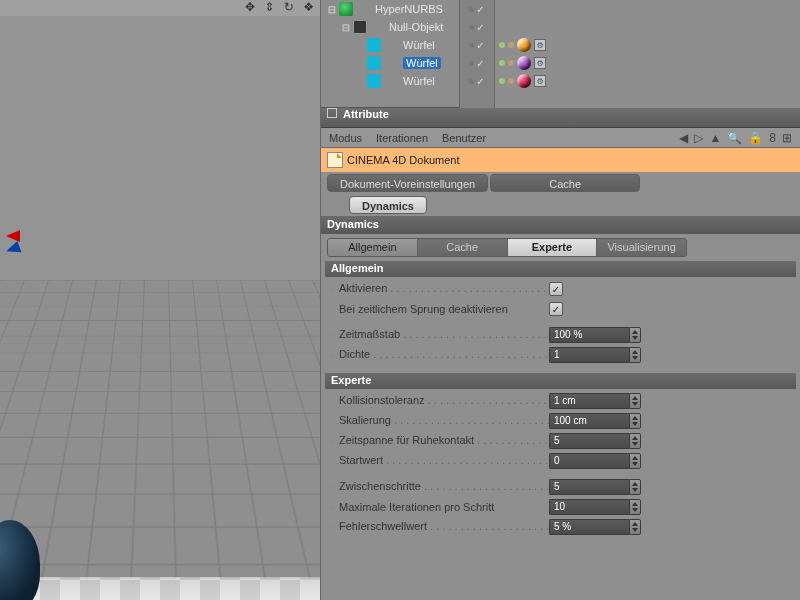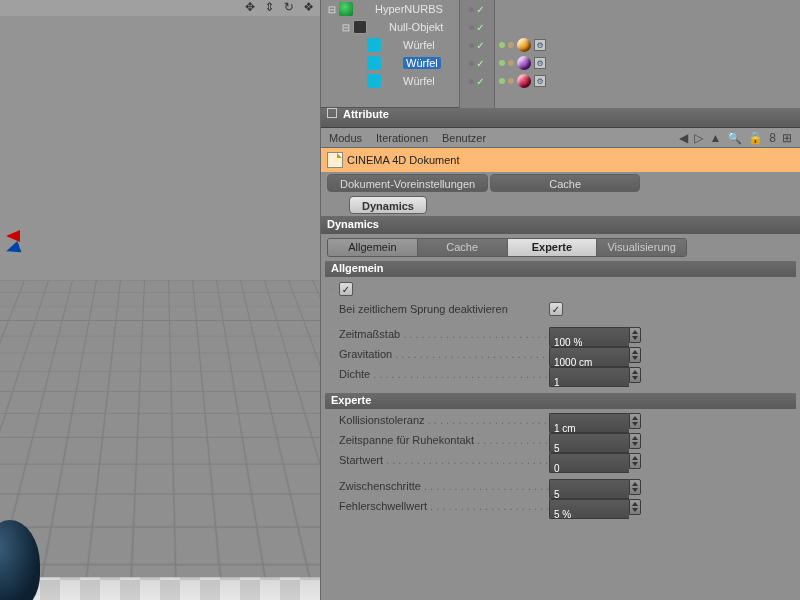--- a/index.html
+++ b/index.html
@@ -93,21 +93,21 @@
   .sub-bar { height:16px; background:linear-gradient(#6b6b6b,#5a5a5a); color:#fff; font-weight:bold; padding:1px 6px; font-size:11px; margin:2px 4px 0 4px; border-radius:1px;}
 
   .param-rows { padding:2px 8px 6px 8px; }
   .prow { display:flex; align-items:center; height:20px; }
   .prow .bullet { width:10px; font-size:8px; color:#888; }
   .prow .plabel { flex: 0 0 210px; font-size:11px; color:#333; white-space:nowrap; overflow:hidden; }
   .dots::after { content:" . . . . . . . . . . . . . . . . . . . . . . . . . . . . . . . . . . . . . . . . . . . . . . . . . ."; color:#666; letter-spacing:0px; }
   .dots { display:inline-block; max-width:100%; overflow:hidden; vertical-align:bottom; height:14px; white-space:nowrap;}
   .prow .pctrl { flex: 0 0 92px; height:16px; }
   .numfield { display:flex; height:16px; }
-  .numfield .nval { flex:1; background:linear-gradient(#5a5a5a,#4b4b4b); color:#fff; font-size:10px; padding:9px 4px; border:1px solid #3a3a3a; border-right:none; border-radius:2px 0 0 2px; }
+  .numfield .nval { flex:1; background:linear-gradient(#5a5a5a,#4b4b4b); color:#fff; font-size:10px; padding:1px 4px; border:1px solid #3a3a3a; border-right:none; border-radius:2px 0 0 2px; }
   .numfield .spin { width:12px; background:linear-gradient(#9a9a9a,#7e7e7e); border:1px solid #3a3a3a; border-radius:0 2px 2px 0; position:relative;}
   .numfield .spin::before{content:"";position:absolute;left:2px;top:2px;border-left:3px solid transparent;border-right:3px solid transparent;border-bottom:4px solid #333;}
   .numfield .spin::after{content:"";position:absolute;left:2px;bottom:2px;border-left:3px solid transparent;border-right:3px solid transparent;border-top:4px solid #333;}
   .chk { width:14px;height:14px;border:1px solid #555;background:linear-gradient(#ddd,#bcbcbc);border-radius:2px;display:flex;align-items:center;justify-content:center;font-size:10px;color:#222;}
 
   .spacer-row { height:6px; }
 </style>
 </head>
 <body>
 
@@ -250,50 +250,41 @@
         <div class="tab muted">Cache</div>
         <div class="tab active">Experte</div>
         <div class="tab muted">Visualisierung</div>
       </div>
     </div>
 
     <div class="sub-bar">Allgemein</div>
     <div class="param-rows">
       <div class="prow">
         <span class="bullet">○</span>
+        <span class="plabel"><span class="dots"><span>Aktivieren</span></span></span>
         <span class="chk">✓</span>
       </div>
       <div class="prow">
         <span class="bullet"></span>
         <span class="plabel"><span>Bei zeitlichem Sprung deaktivieren</span></span>
         <span class="chk">✓</span>
       </div>
       <div class="spacer-row"></div>
       <div class="prow">
         <span class="bullet">○</span>
         <span class="plabel"><span class="dots"><span>Zeitmaßstab</span></span></span>
         <span class="pctrl">
             <span class="numfield">
               <span class="nval">100 %</span>
               <span class="spin"></span>
             </span>
           </span>
       </div>
       <div class="prow">
         <span class="bullet">○</span>
-        <span class="plabel"><span class="dots"><span>Gravitation</span></span></span>
-        <span class="pctrl">
-            <span class="numfield">
-              <span class="nval">1000 cm</span>
-              <span class="spin"></span>
-            </span>
-          </span>
-      </div>
-      <div class="prow">
-        <span class="bullet">○</span>
         <span class="plabel"><span class="dots"><span>Dichte</span></span></span>
         <span class="pctrl">
             <span class="numfield">
               <span class="nval">1</span>
               <span class="spin"></span>
             </span>
           </span>
       </div>
     </div>
 
@@ -303,20 +294,30 @@
         <span class="bullet"></span>
         <span class="plabel"><span class="dots"><span>Kollisionstoleranz</span></span></span>
         <span class="pctrl">
             <span class="numfield">
               <span class="nval">1 cm</span>
               <span class="spin"></span>
             </span>
           </span>
       </div>
       <div class="prow">
+        <span class="bullet"></span>
+        <span class="plabel"><span class="dots"><span>Skalierung</span></span></span>
+        <span class="pctrl">
+            <span class="numfield">
+              <span class="nval">100 cm</span>
+              <span class="spin"></span>
+            </span>
+          </span>
+      </div>
+      <div class="prow">
         <span class="bullet">○</span>
         <span class="plabel"><span class="dots"><span>Zeitspanne für Ruhekontakt</span></span></span>
         <span class="pctrl">
             <span class="numfield">
               <span class="nval">5</span>
               <span class="spin"></span>
             </span>
           </span>
       </div>
       <div class="prow">
@@ -335,20 +336,30 @@
         <span class="plabel"><span class="dots"><span>Zwischenschritte</span></span></span>
         <span class="pctrl">
             <span class="numfield">
               <span class="nval">5</span>
               <span class="spin"></span>
             </span>
           </span>
       </div>
       <div class="prow">
         <span class="bullet">○</span>
+        <span class="plabel"><span>Maximale Iterationen pro Schritt</span></span>
+        <span class="pctrl">
+            <span class="numfield">
+              <span class="nval">10</span>
+              <span class="spin"></span>
+            </span>
+          </span>
+      </div>
+      <div class="prow">
+        <span class="bullet">○</span>
         <span class="plabel"><span class="dots"><span>Fehlerschwellwert</span></span></span>
         <span class="pctrl">
             <span class="numfield">
               <span class="nval">5 %</span>
               <span class="spin"></span>
             </span>
           </span>
       </div>
     </div>
 

